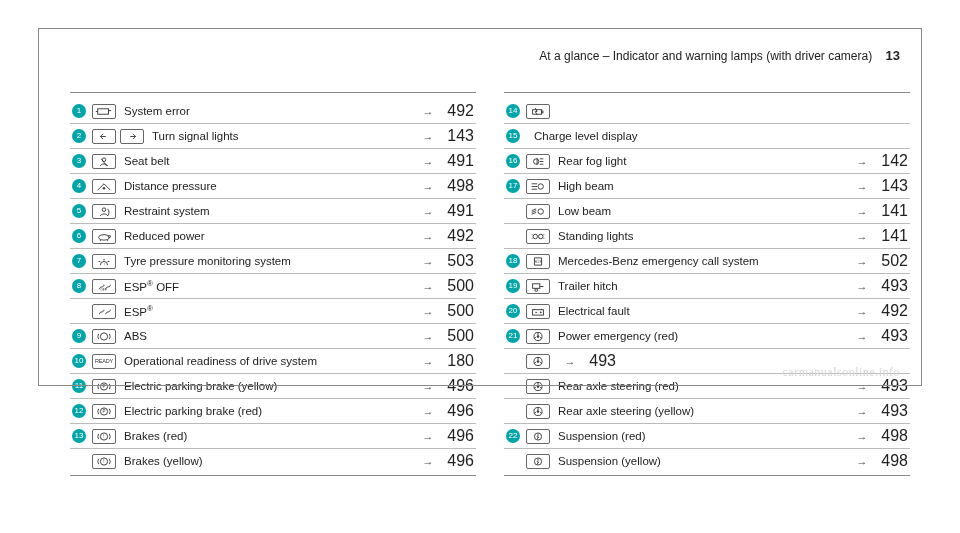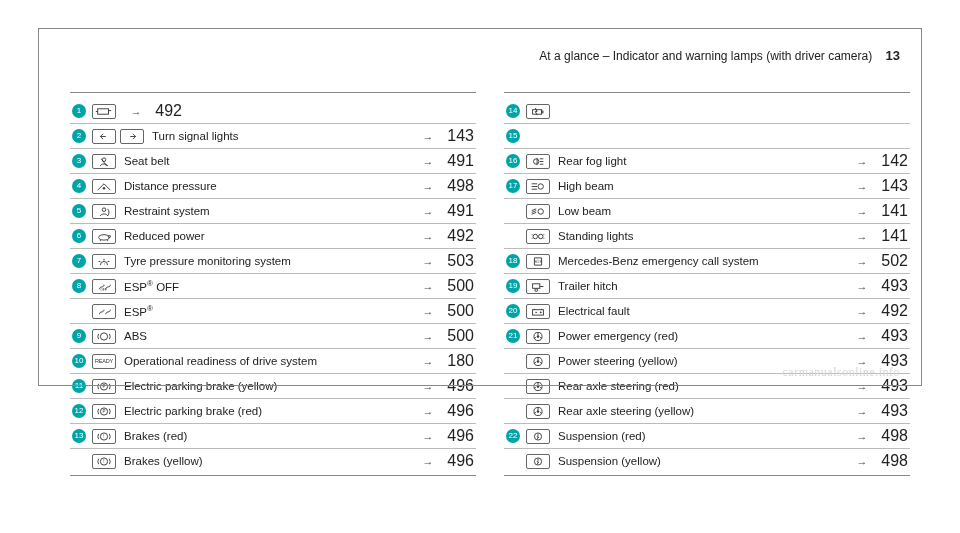--- a/index.html
+++ b/index.html
@@ -41,20 +41,21 @@
         <div class="row">
           <span class="num">1</span>
           <span class="icons">
             <span class="ic">
               <svg viewBox="0 0 20 12" stroke="#333" stroke-width="1" fill="none">
                 <rect x="3" y="3" width="12" height="6"></rect>
                 <path d="M15,5 h3 M3,6 h-2"></path>
               </svg>
             </span>
           </span>
+          <span class="label">System error</span>
           <span class="arrow">→</span>
           <span class="pg">492</span>
         </div>
         <hr class="thin">
         <div class="row">
           <span class="num">2</span>
           <span class="icons">
             <span class="ic">
               <svg viewBox="0 0 20 12" stroke="#333" stroke-width="1" fill="none">
                 <path d="M12,6 L6,6 M6,6 L9,3 M6,6 L9,9"></path>
@@ -283,20 +284,21 @@
               </svg>
             </span>
           </span>
           <span class="arrow"></span>
           <span class="pg"></span>
         </div>
         <hr class="thin">
         <div class="row">
           <span class="num">15</span>
           <span class="icons"></span>
+          <span class="label">Charge level display</span>
           <span class="arrow"></span>
           <span class="pg"></span>
         </div>
         <hr class="thin">
         <div class="row">
           <span class="num">16</span>
           <span class="icons">
             <span class="ic">
               <svg viewBox="0 0 20 12" stroke="#333" stroke-width="1" fill="none">
                 <ellipse cx="8" cy="6" rx="3" ry="3"></ellipse>
@@ -421,21 +423,20 @@
           <span class="num empty"></span>
           <span class="icons">
             <span class="ic">
               <svg viewBox="0 0 20 12" stroke="#333" stroke-width="1" fill="none">
                 <circle cx="10" cy="6" r="4.5"></circle>
                 <circle cx="10" cy="6" r="1" fill="#333"></circle>
                 <path d="M10,1.5 v3 M5.8,8 l2,-1 M14.2,8 l-2,-1"></path>
               </svg>
             </span>
           </span>
-          <span class="label">Power steering (yellow)</span>
           <span class="arrow">→</span>
           <span class="pg">493</span>
         </div>
         <hr class="thin">
         <div class="row">
           <span class="num empty"></span>
           <span class="icons">
             <span class="ic">
               <svg viewBox="0 0 20 12" stroke="#333" stroke-width="1" fill="none">
                 <circle cx="10" cy="6" r="4.5"></circle>

